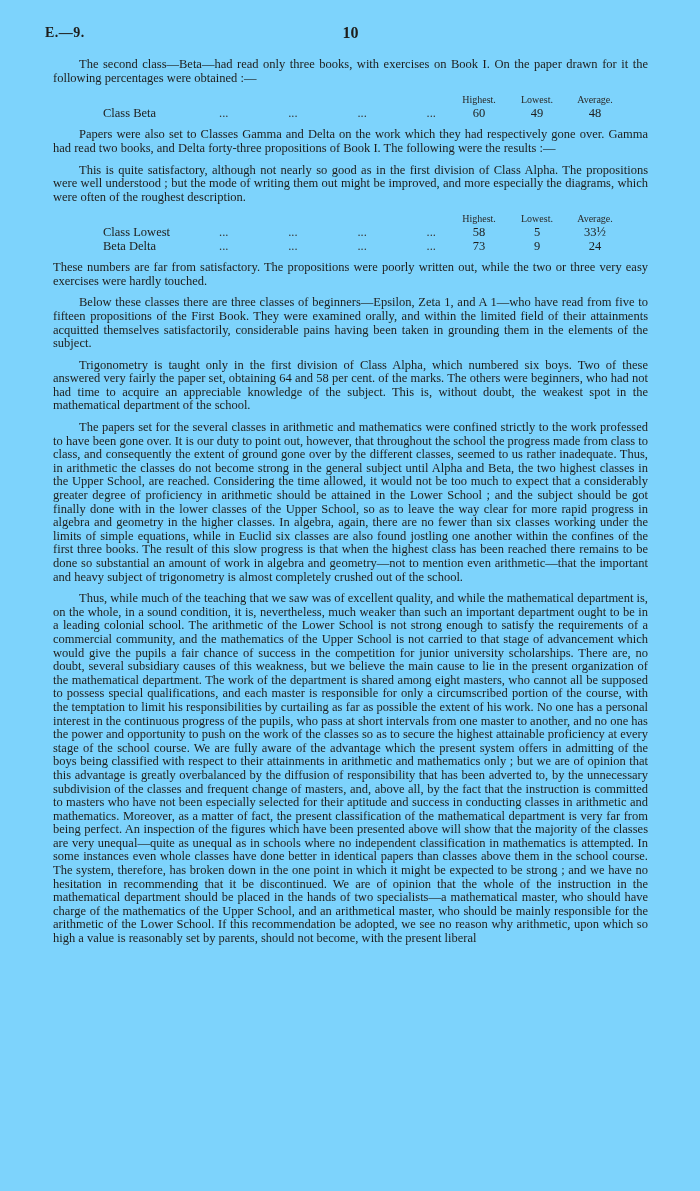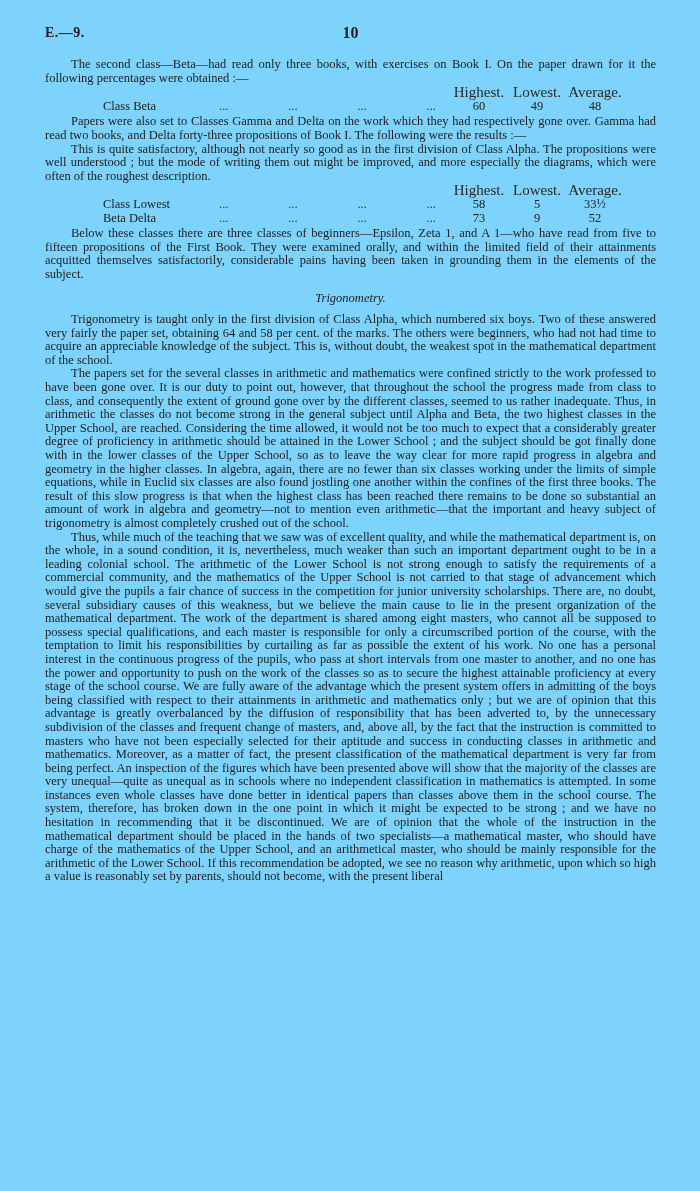--- a/index.html
+++ b/index.html
@@ -39,41 +39,41 @@
     left: 0;
     right: 0;
     top: 0;
     text-align: center;
     font-size: 16px;
     font-weight: bold;
   }
   .para {
     text-align: justify;
     text-indent: 26px;
-    margin: 0;
+    margin: 8px;
   }
   .para.flush {
     text-indent: 0;
   }
   .stats-table {
     margin: 1px 0 2px 0;
     padding-right: 32px;
   }
   .stats-header-row, .stats-row {
     display: flex;
     align-items: baseline;
   }
   .stats-spacer { flex: 1; }
   .stats-col {
     width: 58px;
     text-align: center;
     flex: none;
   }
   .stats-col.head {
-    font-size: 15px;
+    font-size: 10px;
     color: #2a2927;
   }
   .stats-label {
     flex: none;
     width: 112px;
     margin-left: 58px;
   }
   .stats-dots {
     flex: 1;
     display: flex;
@@ -147,28 +147,28 @@
     <div class="stats-row">
       <span class="stats-label">Beta Delta</span>
       <span class="stats-dots">
         <span>...</span>
         <span>...</span>
         <span>...</span>
         <span>...</span>
       </span>
       <span class="stats-col">73</span>
       <span class="stats-col">9</span>
-      <span class="stats-col">52</span>
+      <span class="stats-col">24</span>
     </div>
   </div>
 
+  <p class="para flush">These numbers are far from satisfactory.  The propositions were poorly written out, while the two or three very easy exercises were hardly touched.</p>
 
   <p class="para">Below these classes there are three classes of beginners—Epsilon, Zeta 1, and A 1—who have read from five to fifteen propositions of the First Book.  They were examined orally, and within the limited field of their attainments acquitted themselves satisfactorily, considerable pains having been taken in grounding them in the elements of the subject.</p>
 
-  <div class="section-heading">Trigonometry.</div>
 
   <p class="para">Trigonometry is taught only in the first division of Class Alpha, which numbered six boys. Two of these answered very fairly the paper set, obtaining 64 and 58 per cent. of the marks.  The others were beginners, who had not had time to acquire an appreciable knowledge of the subject. This is, without doubt, the weakest spot in the mathematical department of the school.</p>
 
 
   <p class="para">The papers set for the several classes in arithmetic and mathematics were confined strictly to the work professed to have been gone over.  It is our duty to point out, however, that throughout the school the progress made from class to class, and consequently the extent of ground gone over by the different classes, seemed to us rather inadequate.  Thus, in arithmetic the classes do not become strong in the general subject until Alpha and Beta, the two highest classes in the Upper School, are reached.  Considering the time allowed, it would not be too much to expect that a considerably greater degree of proficiency in arithmetic should be attained in the Lower School ; and the subject should be got finally done with in the lower classes of the Upper School, so as to leave the way clear for more rapid progress in algebra and geometry in the higher classes.  In algebra, again, there are no fewer than six classes working under the limits of simple equations, while in Euclid six classes are also found jostling one another within the confines of the first three books. The result of this slow progress is that when the highest class has been reached there remains to be done so substantial an amount of work in algebra and geometry—not to mention even arithmetic—that the important and heavy subject of trigonometry is almost completely crushed out of the school.</p>
 
   <p class="para">Thus, while much of the teaching that we saw was of excellent quality, and while the mathematical department is, on the whole, in a sound condition, it is, nevertheless, much weaker than such an important department ought to be in a leading colonial school.  The arithmetic of the Lower School is not strong enough to satisfy the requirements of a commercial community, and the mathematics of the Upper School is not carried to that stage of advancement which would give the pupils a fair chance of success in the competition for junior university scholarships.  There are, no doubt, several subsidiary causes of this weakness, but we believe the main cause to lie in the present organization of the mathematical department.  The work of the department is shared among eight masters, who cannot all be supposed to possess special qualifications, and each master is responsible for only a circumscribed portion of the course, with the temptation to limit his responsibilities by curtailing as far as possible the extent of his work.  No one has a personal interest in the continuous progress of the pupils, who pass at short intervals from one master to another, and no one has the power and opportunity to push on the work of the classes so as to secure the highest attainable proficiency at every stage of the school course.  We are fully aware of the advantage which the present system offers in admitting of the boys being classified with respect to their attainments in arithmetic and mathematics only ; but we are of opinion that this advantage is greatly overbalanced by the diffusion of responsibility that has been adverted to, by the unnecessary subdivision of the classes and frequent change of masters, and, above all, by the fact that the instruction is committed to masters who have not been especially selected for their aptitude and success in conducting classes in arithmetic and mathematics.  Moreover, as a matter of fact, the present classification of the mathematical department is very far from being perfect.  An inspection of the figures which have been presented above will show that the majority of the classes are very unequal—quite as unequal as in schools where no independent classification in mathematics is attempted. In some instances even whole classes have done better in identical papers than classes above them in the school course.  The system, therefore, has broken down in the one point in which it might be expected to be strong ; and we have no hesitation in recommending that it be discontinued.  We are of opinion that the whole of the instruction in the mathematical department should be placed in the hands of two specialists—a mathematical master, who should have charge of the mathematics of the Upper School, and an arithmetical master, who should be mainly responsible for the arithmetic of the Lower School.  If this recommendation be adopted, we see no reason why arithmetic, upon which so high a value is reasonably set by parents, should not become, with the present liberal</p>
 
 </div>
 

